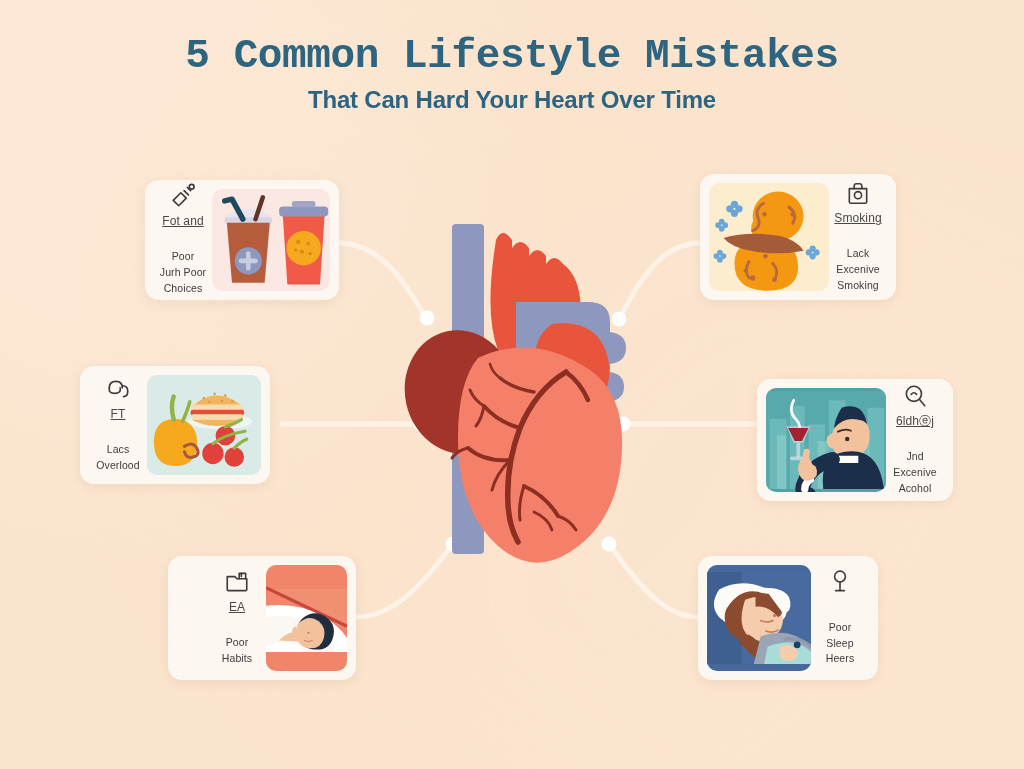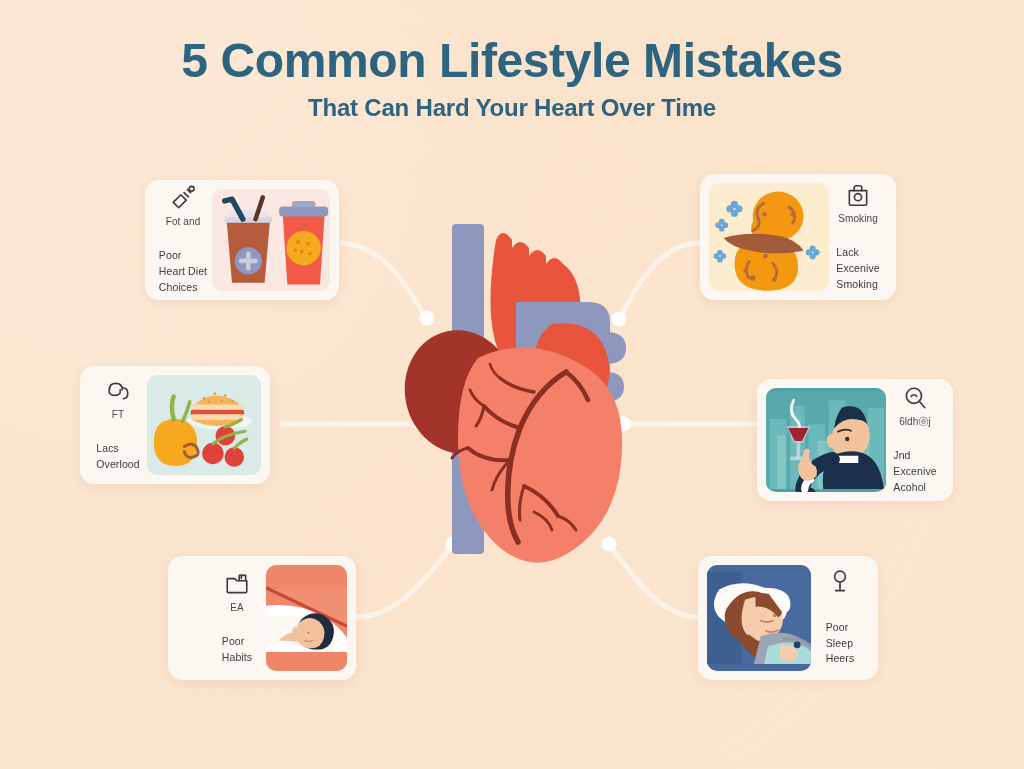--- a/index.html
+++ b/index.html
@@ -32,25 +32,26 @@
   
   #title-block {
     position: absolute;
     top: 34px;
     left: 0;
     width: 1024px;
     text-align: center;
     z-index: 6;
   }
   #title-main {
-    font-size: 48px;
+    font-size: 41px;
     font-weight: bold;
     color: #2d6480;
     letter-spacing: -.4px;
     line-height: 1.12;
+    font-family: Liberation Mono, monospace;
   }
   #title-sub {
     font-size: 24px;
     font-weight: bold;
     color: #2d6480;
     letter-spacing: -.2px;
     line-height: 1.3;
     margin-top: 4px;
   }
 
@@ -94,30 +95,31 @@
     gap: 2px;
     padding: 0 2px;
   }
   .card-icon {
     width: 26px;
     height: 26px;
     margin-bottom: 3px;
     display: block;
   }
   .card-kicker {
-    font-size: 10px;
+    font-size: 12px;
     color: #49484a;
     text-align: right;
     line-height: 1.25;
     letter-spacing: .1px;
+    text-decoration: underline;
   }
   .card-label {
     font-size: 10.5px;
     color: #3c3b3d;
-    text-align: left;
+    text-align: center;
     line-height: 1.5;
     margin-top: 18px;
     letter-spacing: .1px;
   }
   .card-art {
     flex: 1 1 auto;
     border-radius: 10px;
     overflow: hidden;
     height: 100%;
   }
@@ -201,21 +203,21 @@
   <div class="card-text">
     <svg class="card-icon" viewBox="0 0 24 24" fill="none" stroke="#3c3b3d" stroke-width="1.5" stroke-linecap="round" stroke-linejoin="round">
       <path d="M3 16 L10 9 l5 5 -7 7 z"></path>
       <path d="M13 7 l4 4"></path>
         <path d="M16 4 l3 3"></path>
       <circle cx="20" cy="3.5" r="2.2"></circle>
     </svg>
     <div class="card-kicker">Fot and</div>
     <div class="card-label">
         <div>Poor</div>
-        <div>Heart Diet</div>
+        <div>Jurh Poor</div>
         <div>Choices</div>
       </div>
   </div>
   <div class="card-art" style="background:#fbe8e2">
     <svg viewBox="0 0 130 106">
       <ellipse cx="40" cy="32" rx="26" ry="13" fill="#e8e4ee"></ellipse>
       <path d="M16 30 h48 l-6 70 h-36 z" fill="#b55c3d"></path>
       <path d="M14 28 h52 v6 h-52 z" fill="#d8d4e2"></path>
       <path d="M34 30 L22 8 l-8 2" fill="none" stroke="#1d4a5e" stroke-width="6" stroke-linecap="round" stroke-linejoin="round"></path>
       <path d="M48 30 L56 6" fill="none" stroke="#5d3528" stroke-width="5" stroke-linecap="round"></path>

